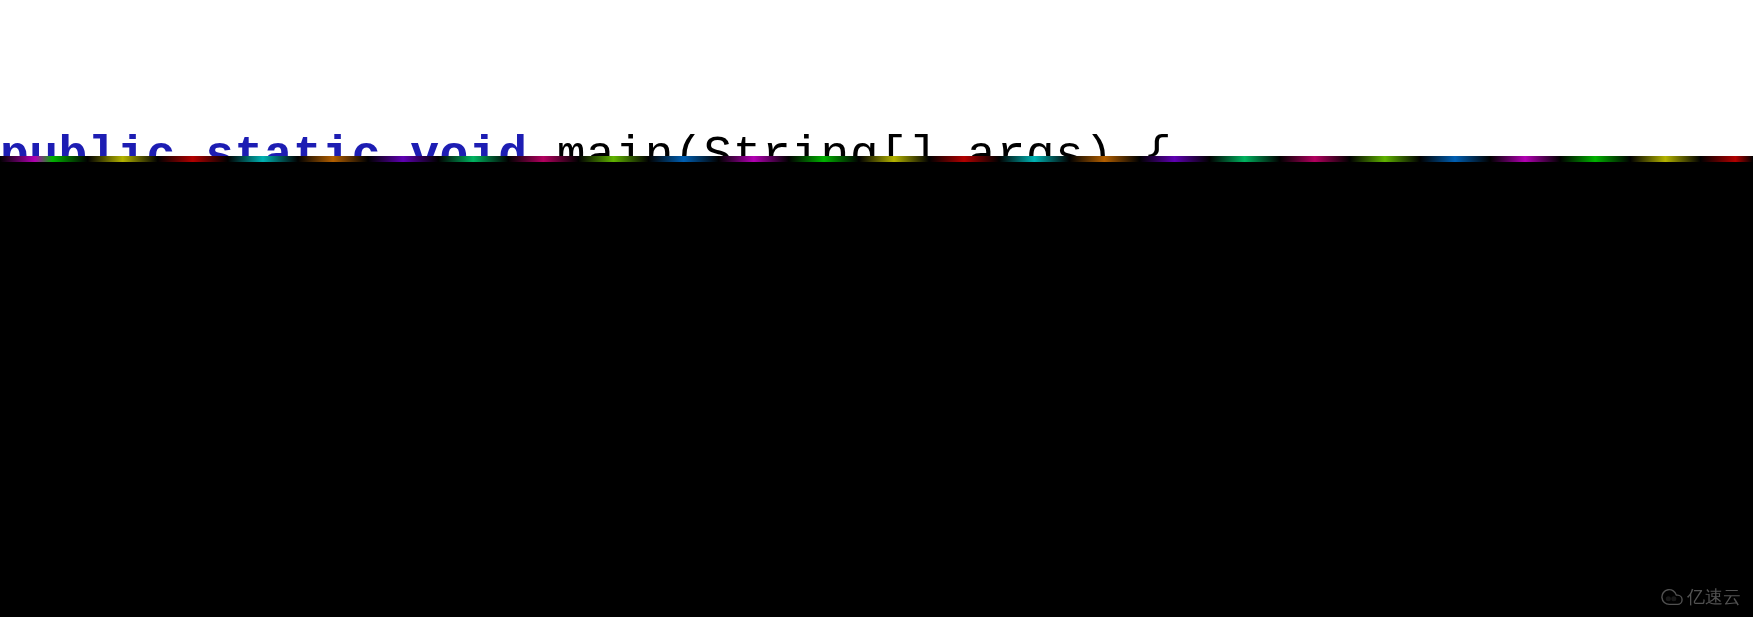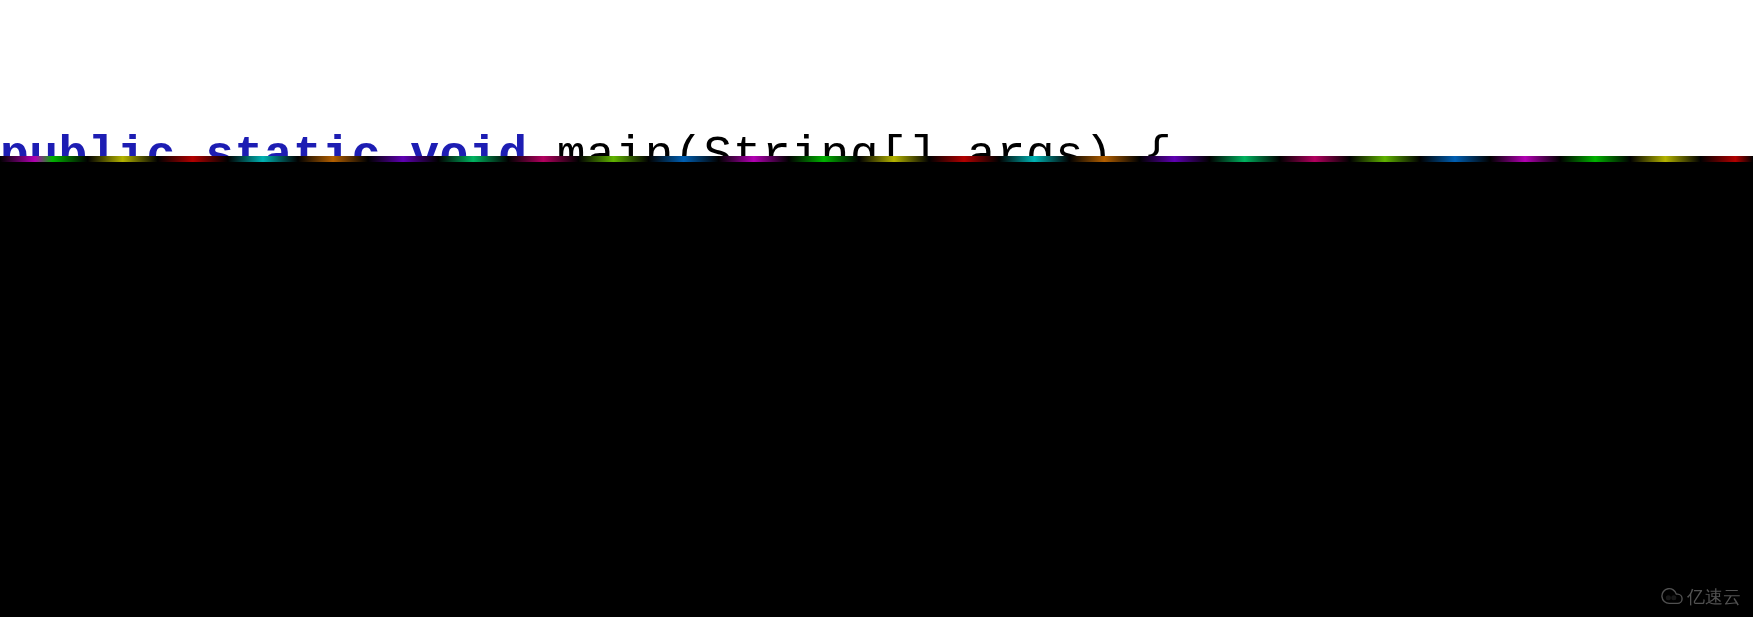--- a/index.html
+++ b/index.html
@@ -61,21 +61,21 @@
         #00ff88 71%, #000 73%, #ff0088 75%, #000 77%, #88ff00 79%, #000 81%,
         #0088ff 83%, #000 85%, #ff00ff 87%, #000 89%, #00ff00 91%, #000 93%,
         #ffff00 95%, #000 97%, #ff0000 99%, #000 100%);
       opacity: 0.7;
     }
     .watermark {
       position: absolute;
       bottom: 8px;
       right: 12px;
       display: flex;
-      align-items: flex-start;
+      align-items: center;
       gap: 4px;
       color: #888888;
       font-family: sans-serif;
       font-size: 18px;
       opacity: 0.6;
     }
     .watermark-icon {
       width: 22px;
       height: 22px;
       display: inline-flex;

